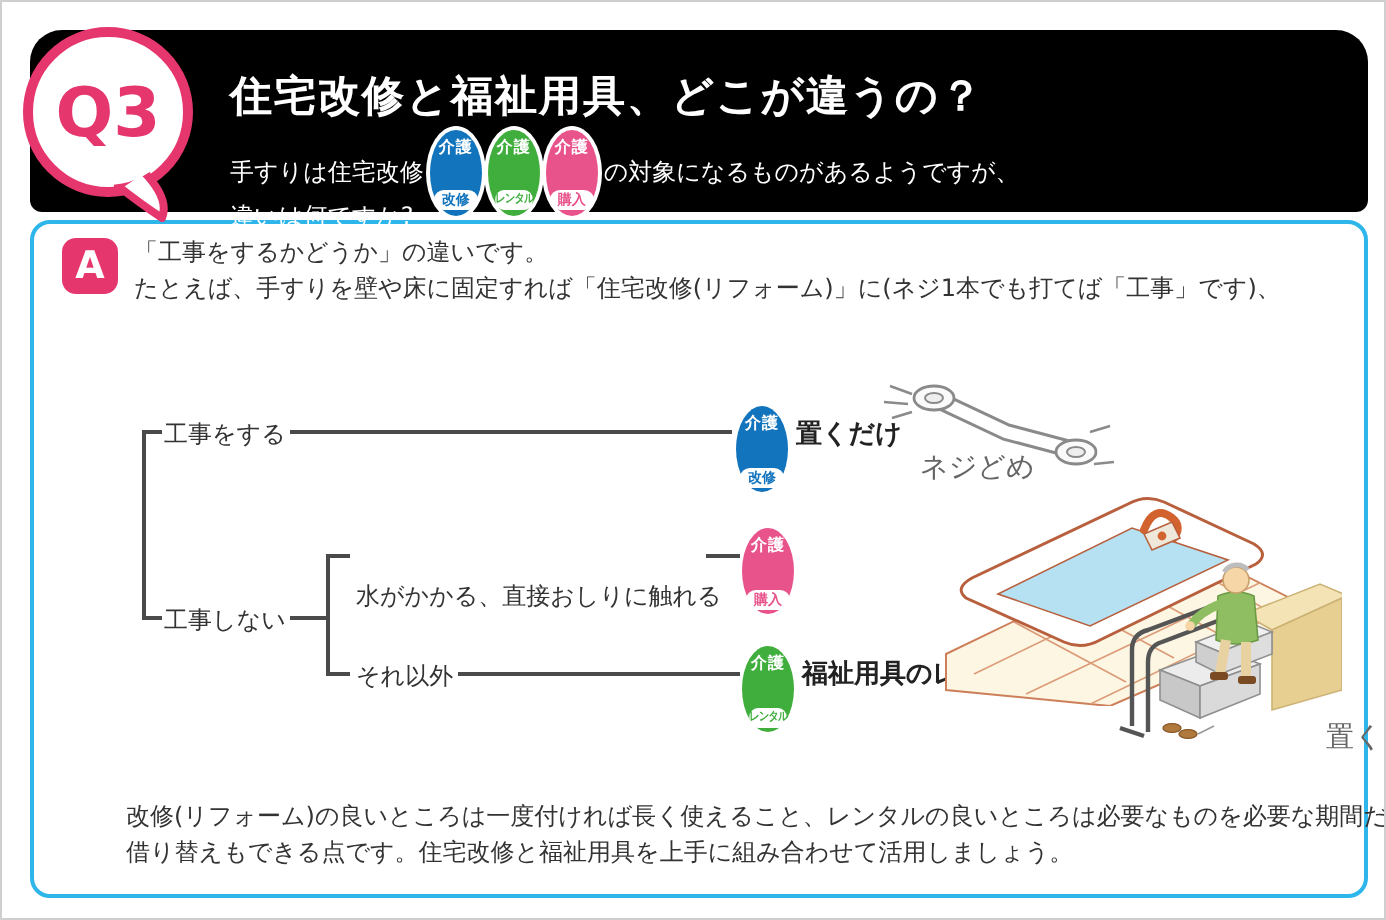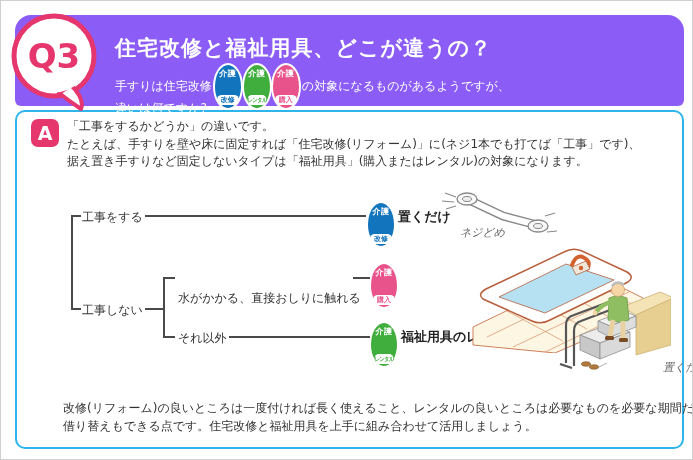--- a/index.html
+++ b/index.html
@@ -2,21 +2,21 @@
 <html><head>
 <meta charset="utf-8">
 <style>
   * { margin:0; padding:0; box-sizing:border-box; }
   html,body { background:#ffffff; }
   body { font-family:"DejaVu Sans","Liberation Sans",sans-serif; }
   .page { position:relative; width:693px; height:460px; background:#fff; border:1px solid #cfcfcf; overflow:hidden; }
 
   
   .qa-header { position:absolute; left:14px; top:14px; width:669px; height:91px;
-               background:#8b5cf6; border-radius:16px 16px 6px 6px; }
+               background:#000000; border-radius:16px 16px 6px 6px; }
   .q-bubble { position:absolute; left:4px; top:8px; width:102px; height:102px; z-index:3; }
   .header-title { position:absolute; left:100px; top:19px; color:#fff; font-size:21px;
                   font-weight:bold; letter-spacing:1px; white-space:nowrap; z-index:2; }
   .subtitle-row { position:absolute; left:100px; top:57px; height:28px; display:flex;
                   align-items:center; gap:3px; color:#fff; font-size:12px; white-space:nowrap; z-index:2; }
   .subtitle-line2 { position:absolute; left:100px; top:85px; color:#fff; font-size:12px; z-index:2; }
 
   
   .mini-badge { position:relative; display:inline-block; width:26px; height:43px;
                 border-radius:50%; flex:none; }
@@ -41,21 +41,21 @@
                  color:#333; white-space:nowrap; z-index:2; }
 
   
   .dg-label  { position:absolute; font-size:12px; color:#333; white-space:nowrap; z-index:2; }
   .dg-result { position:absolute; font-size:13px; font-weight:bold; color:#222; white-space:nowrap; z-index:2; }
   .hline { position:absolute; height:1.5px; background:#4a4a4a; z-index:2; }
   .vline { position:absolute; width:1.5px; background:#4a4a4a; z-index:2; }
   .dg-badge { position:absolute; z-index:2; }
 
   
-  .caption { position:absolute; font-size:11px; color:#666; white-space:nowrap; z-index:3;font-style:italic; }
+  .caption { position:absolute; font-size:14px; color:#666; white-space:nowrap; z-index:3; }
   .footer-text { position:absolute; left:62px; top:398px; font-size:12px; line-height:18px;
                  color:#333; white-space:nowrap; z-index:2; }
   .illus { position:absolute; z-index:2; }
 </style>
 </head>
 <body>
 
 <div class="page">
 
   <div class="qa-header">
@@ -86,21 +86,20 @@
     <circle cx="49" cy="47" r="36.5" fill="#ffffff"></circle>
     <text x="49" y="59" text-anchor="middle" font-size="34" font-weight="bold" fill="#e5376e">Q3</text>
   </svg>
 
   <div class="answer-box"></div>
   <div class="a-badge">A</div>
 
   <div class="answer-text">
     <div>「工事をするかどうか」の違いです。</div>
     <div>たとえば、手すりを壁や床に固定すれば「住宅改修(リフォーム)」に(ネジ1本でも打てば「工事」です)、</div>
-    <div>据え置き手すりなど固定しないタイプは「福祉用具」(購入またはレンタル)の対象になります。</div>
   </div>
 
   <div class="hline" style="left:70px; top:214px; width:10px;"></div>
   <div class="vline" style="left:70px; top:214px; height:94px;"></div>
   <div class="hline" style="left:70px; top:307px; width:10px;"></div>
 
   <div class="dg-label" style="left:81px; top:208px;">工事をする</div>
   <div class="dg-label" style="left:81px; top:301px;">工事しない</div>
 
   <div class="hline" style="left:144px; top:214px; width:221px;"></div>

